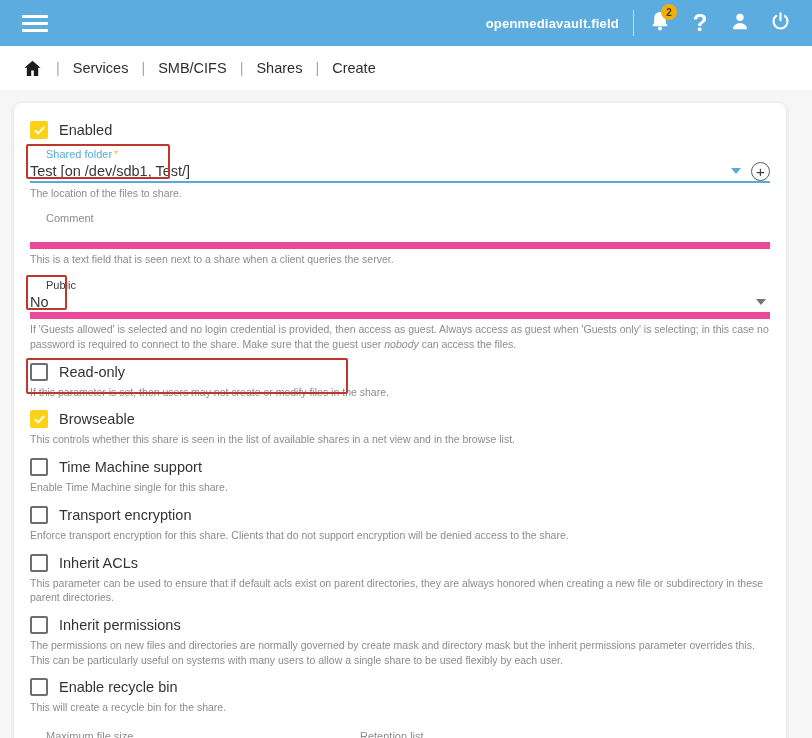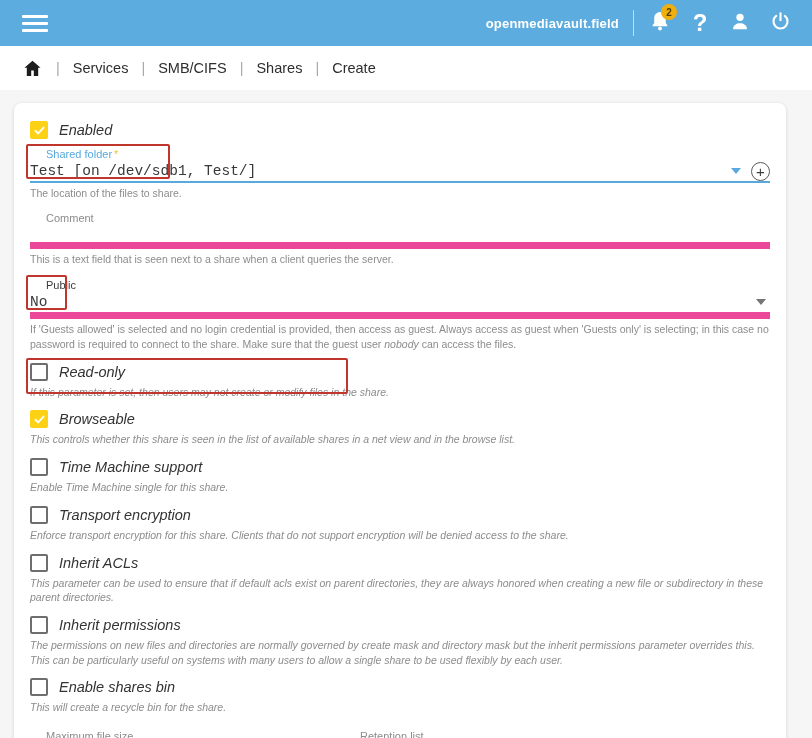--- a/index.html
+++ b/index.html
@@ -39,34 +39,34 @@
   .card {
     background: #fff; border-radius: 8px; box-shadow: 0 1px 4px rgba(0,0,0,.14);
     padding: 17px 16px 26px 16px; min-height: 680px;
   }
   
   .field { position: relative; margin-bottom: 7px; }
   .flabel { font-size: 11px; color: #8c8c8c; line-height: 14px; margin-left: 16px; }
   .flabel.blue { color: #58a9dd; }
   .req { color: #e9c433; margin-left: 2px; }
   .frow { display: flex; align-items: center; min-height: 22px; }
-  .fvalue { flex: 1; font-size: 14.5px; color: #383838; line-height: 20px; font-family: Liberation Mono, monospace; }
+  .fvalue { flex: 1; font-size: 14.5px; color: #383838; line-height: 20px; }
   .underline-blue { border-bottom: 2px solid #58a9dd; }
   .underline-gray { border-bottom: 7px solid #ec4899; }
   .underline-dotted { border-bottom: 1px dotted #9a9a9a; }
   .hint { font-size: 10.5px; color: #8c8c8c; line-height: 1.4; margin-top: 3px; }
   .caret { width: 0; height: 0; border-left: 5px solid transparent; border-right: 5px solid transparent; border-top: 6px solid #757575; margin: 0 4px; cursor: pointer; }
   .caret.blue { border-top-color: #58a9dd; }
   .pluscircle {
     width: 19px; height: 19px; border: 1.6px solid #5a5a5a; border-radius: 50%;
     display: flex; align-items: center; justify-content: center; margin-left: 6px;
     font-size: 15px; color: #3c3c3c; cursor: pointer; background: #fff; line-height: 1;
   }
   
-  .cbrow { margin: 10px 0 7px; position: relative; font-style: italic; }
+  .cbrow { margin: 10px 0 7px; position: relative; }
   .cbline { display: flex; align-items: center; gap: 11px; min-height: 20px; }
   .cb {
     width: 18px; height: 18px; border: 2px solid #6e6e6e; border-radius: 2px;
     display: flex; align-items: center; justify-content: center; cursor: pointer; flex: 0 0 18px;
     background: #fff;
   }
   .cb .tick { visibility: hidden; }
   .cb.checked { background: #fdd116; border-color: #fdd116; }
   .cb.checked .tick { visibility: visible; }
   .cblabel { font-size: 14.5px; color: #333; }
@@ -256,21 +256,21 @@
     <div class="hint">The permissions on new files and directories are normally governed by create mask and directory mask but the inherit permissions parameter overrides this. This can be particularly useful on systems with many users to allow a single share to be used flexibly by each user.</div>
   </div>
 
   <div class="cbrow">
     <div class="cbline">
       <span class="cb">
         <svg class="tick" width="13" height="13" viewBox="0 0 24 24">
               <path d="M4.5 12.5l5 5 10-11" fill="none" stroke="#fff" stroke-width="3.4" stroke-linecap="round"></path>
             </svg>
       </span>
-      <span class="cblabel">Enable shares bin</span>
+      <span class="cblabel">Enable recycle bin</span>
     </div>
     <div class="hint">This will create a recycle bin for the share.</div>
   </div>
 
   <div class="twocol">
     <div class="col1">
       <div class="flabel">Maximum file size</div>
       <div class="frow underline-dotted">
         
         

